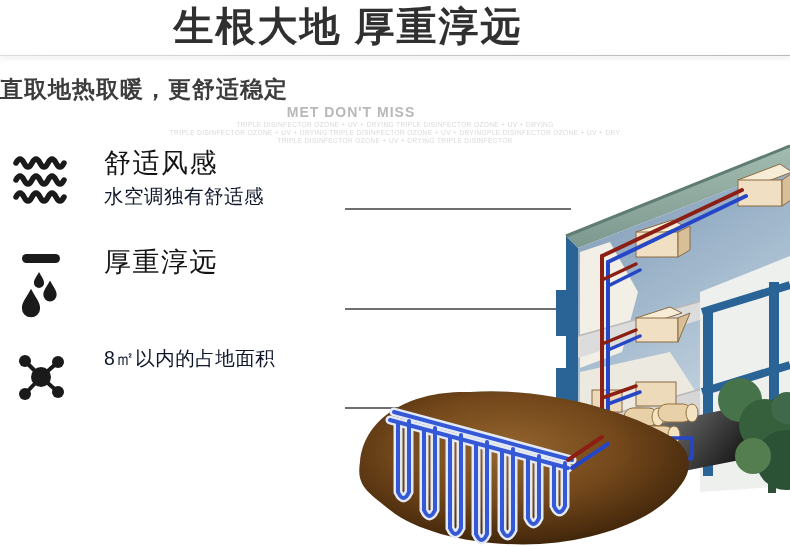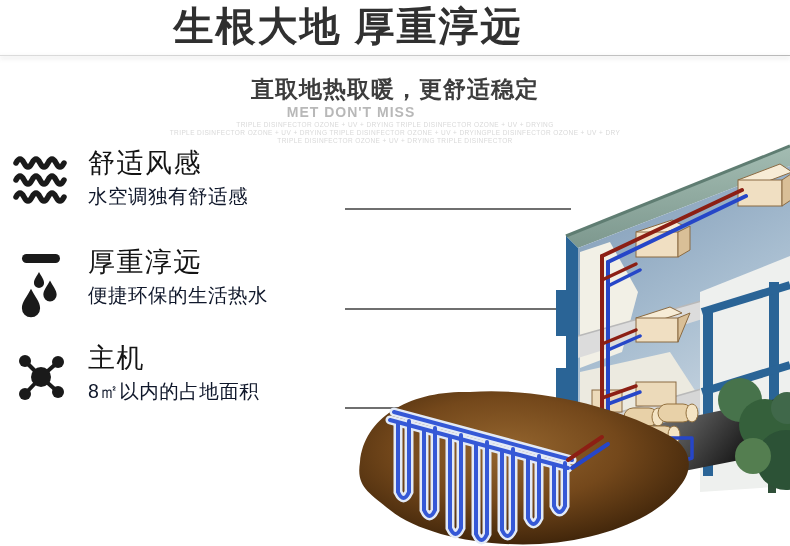--- a/index.html
+++ b/index.html
@@ -12,32 +12,32 @@
     position:absolute;top:0;left:0;width:696px;margin:0;
     text-align:center;font-size:40px;font-weight:600;color:#303030;
     letter-spacing:2px;line-height:52px;
   }
   .title-divider{
     position:absolute;top:55px;left:0;width:790px;height:1px;
     background:linear-gradient(to right,#dcdcdc,#b9b9b9);
     box-shadow:0 2px 4px rgba(100,100,100,.35);
   }
   .subtitle{
-    position:absolute;top:74px;left:0;width:790px;text-align:center;
+    position:absolute;top:74px;left:0;width:790px;
     font-size:23px;font-weight:700;color:#3d3d3d;letter-spacing:1px;
   }
   .tagline{
     position:absolute;top:104px;left:0;width:702px;text-align:center;
     font-size:14px;font-weight:600;color:#b8b8b8;letter-spacing:1px;
   }
   .fineprint{
     position:absolute;top:121px;left:0;width:790px;text-align:center;
     font-size:6.5px;line-height:8px;color:#d9d9d9;letter-spacing:.4px;
   }
-  .feature{position:absolute;left:12px;display:flex;align-items:flex-start;}
+  .feature{position:absolute;left:12px;display:flex;align-items:flex-start;gap:16px;}
   .f-icon{width:58px;flex:0 0 58px;display:flex;justify-content:center;margin-top:6px;}
   .f-text{margin-left:18px;}
   .f-title{font-size:27px;color:#141414;line-height:33px;letter-spacing:1.5px;}
   .f-desc{font-size:19.5px;color:#0f172a;line-height:27px;margin-top:3px;letter-spacing:.5px;}
   .connector{position:absolute;left:345px;width:226px;height:2px;background:#6f6f6f;}
   .illustration{position:absolute;left:340px;top:140px;}
 </style>
 </head>
 <body>
 
@@ -76,21 +76,20 @@
         <g fill="#1a1a1a">
           <rect x="7" y="2" width="38" height="9" rx="4.5"></rect>
           <path transform="translate(24,28) scale(0.72)" d="M0,-11 C3,-5 7,-1 7,4 A7,7 0 1,1 -7,4 C-7,-1 -3,-5 0,-11 Z"></path>
           <path transform="translate(35,39) scale(0.95)" d="M0,-11 C3,-5 7,-1 7,4 A7,7 0 1,1 -7,4 C-7,-1 -3,-5 0,-11 Z"></path>
           <path transform="translate(16,51) scale(1.3)" d="M0,-11 C3,-5 7,-1 7,4 A7,7 0 1,1 -7,4 C-7,-1 -3,-5 0,-11 Z"></path>
         </g>
       </svg>
     </span>
     <div class="f-text">
       <div class="f-title">厚重淳远</div>
-      <div class="f-desc">便捷环保的生活热水</div>
     </div>
   </div>
 
   <div class="feature" style="top:342px">
     <span class="f-icon">
       <svg width="56" height="58" viewBox="0 0 56 58" aria-hidden="true">
         <g stroke="#1a1a1a" stroke-width="4">
           <line x1="28" y1="29" x2="12" y2="13"></line>
           <line x1="28" y1="29" x2="45" y2="14"></line>
           <line x1="28" y1="29" x2="12" y2="46"></line>
@@ -99,21 +98,20 @@
         <g fill="#1a1a1a">
           <circle cx="28" cy="29" r="10"></circle>
           <circle cx="12" cy="13" r="6"></circle>
           <circle cx="45" cy="14" r="6"></circle>
           <circle cx="12" cy="46" r="6"></circle>
           <circle cx="45" cy="44" r="6"></circle>
         </g>
       </svg>
     </span>
     <div class="f-text">
-      <div class="f-title">主机</div>
       <div class="f-desc">8㎡以内的占地面积</div>
     </div>
   </div>
 
   <div class="connector" style="top:208px"></div>
   <div class="connector" style="top:308px"></div>
   <div class="connector" style="top:407px"></div>
 
   <svg class="illustration" width="450" height="406" viewBox="0 0 450 406" aria-hidden="true">
     <defs>

